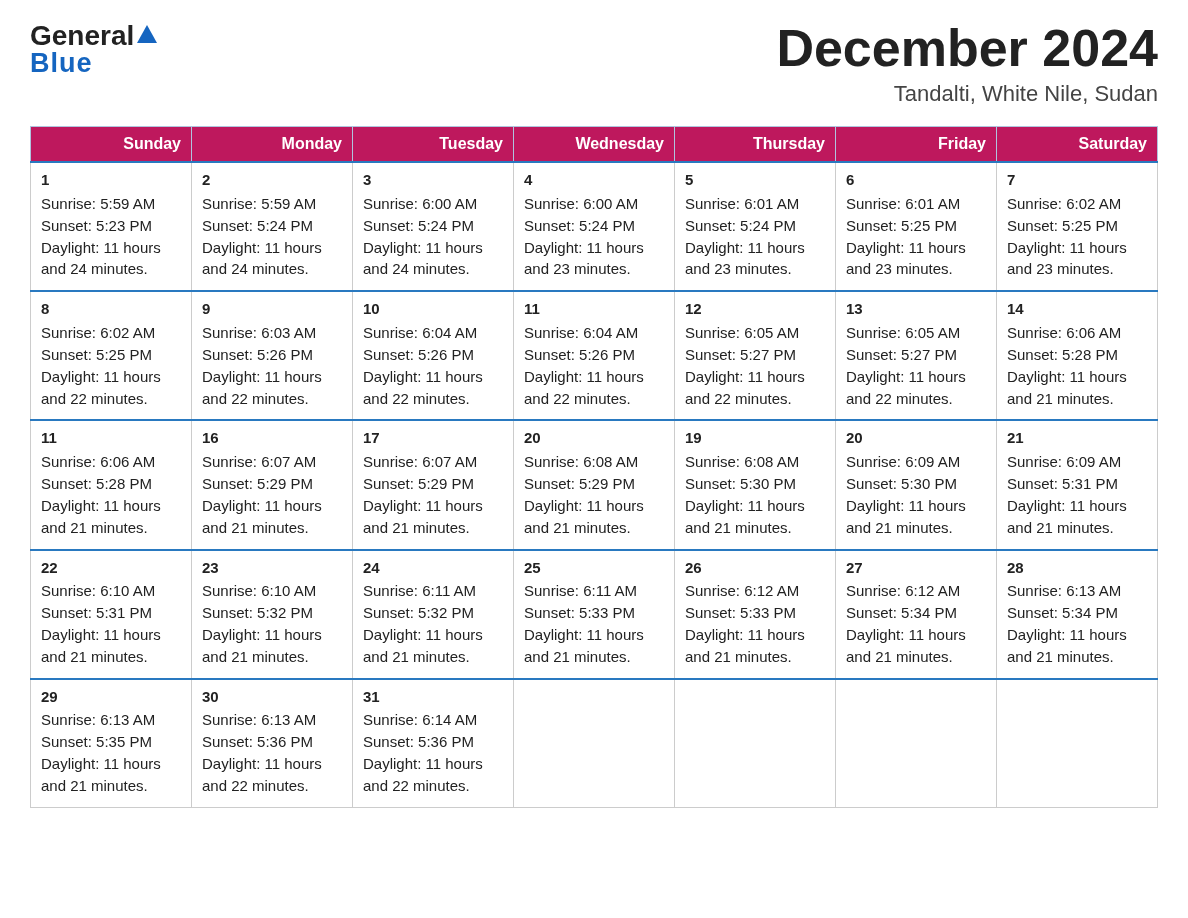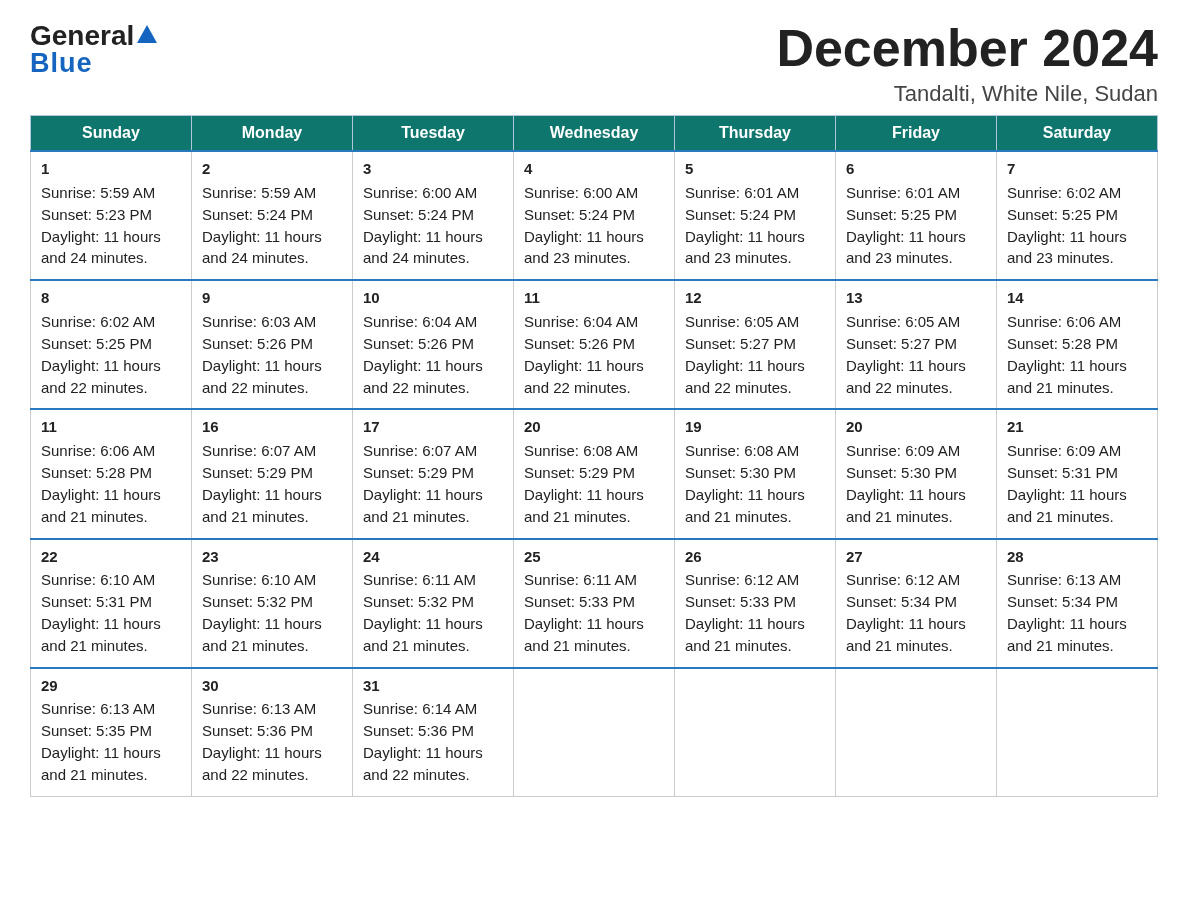--- a/index.html
+++ b/index.html
@@ -8,21 +8,21 @@
       background: #fff;
       color: #222;
       width: 1188px;
       min-height: 918px;
       padding: 20px 30px;
     }
     .header {
       display: flex;
       justify-content: space-between;
       align-items: flex-start;
-      margin-bottom: 8px;
+      margin-bottom: 19px;
     }
     .logo {
       display: flex;
       flex-direction: column;
       align-items: flex-start;
     }
     .logo-text {
       display: flex;
       align-items: center;
       font-size: 28px;
@@ -50,26 +50,26 @@
       font-size: 22px;
       color: #444;
       margin-top: 4px;
     }
     .calendar-table {
       width: 100%;
       border-collapse: collapse;
       table-layout: fixed;
     }
     .calendar-table th {
-      background: #0f766e;
+      background: #be185d;
       color: #fff;
       font-size: 16px;
       font-weight: bold;
       padding: 8px 10px;
-      text-align: center;
+      text-align: right;
       border: 1px solid #b0c4de;
     }
     .calendar-table td {
       vertical-align: top;
       padding: 6px 10px 10px 10px;
       border: 1px solid #ccc;
       font-size: 13px;
       line-height: 1.45;
       min-height: 90px;
       height: 110px;

